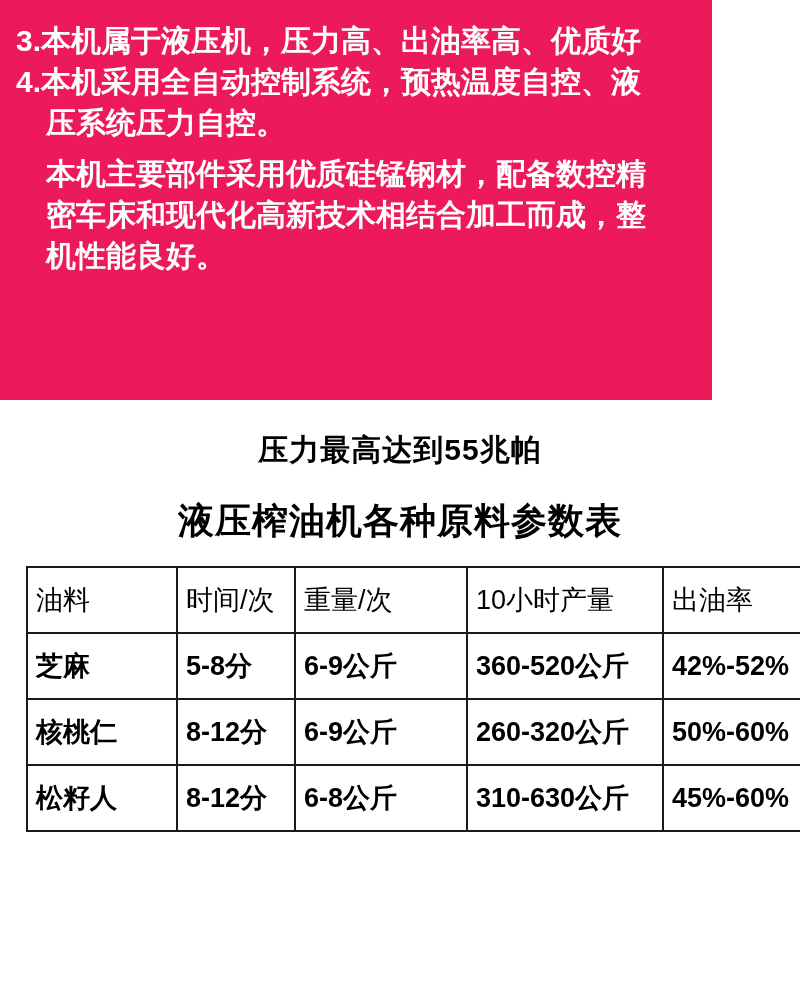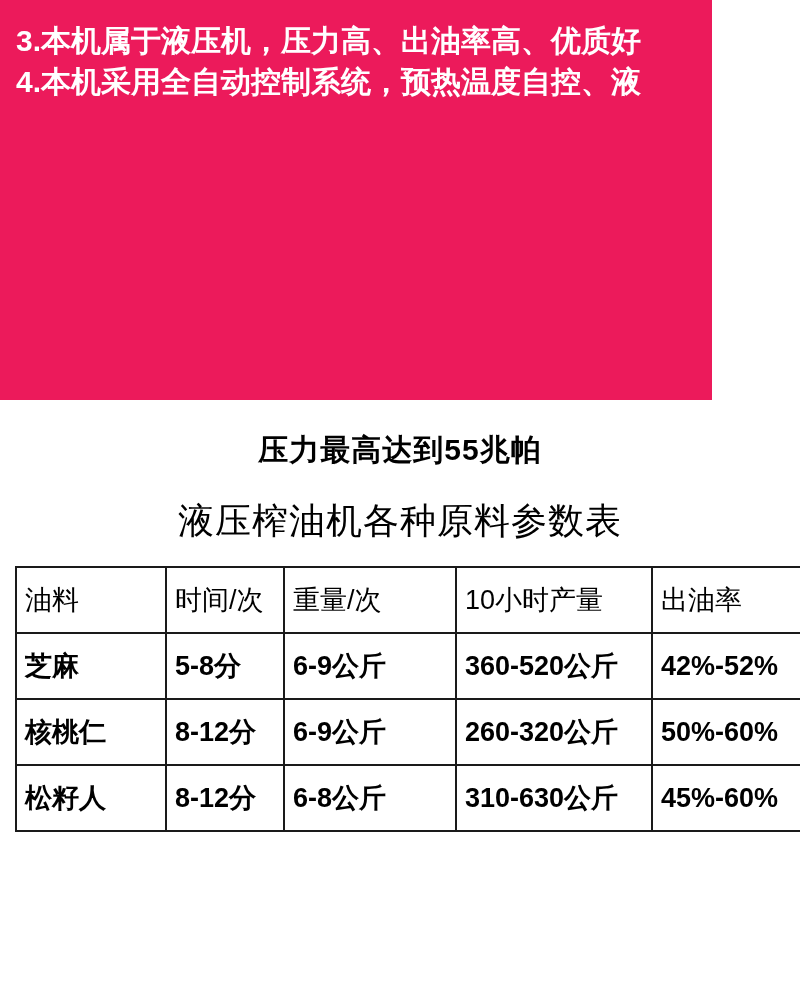--- a/index.html
+++ b/index.html
@@ -58,29 +58,29 @@
     color: #000000;
     font-weight: bold;
     font-size: 30px;
     line-height: 56px;
     margin-top: 22px;
     letter-spacing: 1px;
   }
   .subhead {
     text-align: center;
     color: #000000;
-    font-weight: normal;
+    font-weight: bold;
     font-size: 36px;
     line-height: 46px;
     margin-top: 20px;
     letter-spacing: 1px;
   }
   
   .table-wrap {
-    margin: 22px 8px 0 15px;
+    margin: 22px 8px 0 26px;
   }
   table.params {
     width: 784px;
     border-collapse: collapse;
     table-layout: fixed;
   }
   table.params td, table.params th {
     border: 2px solid #1a1a1a;
     font-size: 27px;
     font-weight: bold;
@@ -101,20 +101,26 @@
   .col4 { width: 150px; }
 </style>
 </head>
 <body>
 
 <div class="page">
 
   <div class="pink-panel">
     <div class="pink-line">3.本机属于液压机，压力高、出油率高、优质好</div>
     <div class="pink-line">4.本机采用全自动控制系统，预热温度自控、液</div>
+    <div class="pink-line" style="text-indent:30px;">压系统压力自控。</div>
+    <div class="para-block">
+      <div class="pink-line">本机主要部件采用优质硅锰钢材，配备数控精</div>
+      <div class="pink-line">密车床和现代化高新技术相结合加工而成，整</div>
+      <div class="pink-line">机性能良好。</div>
+    </div>
   </div>
 
   <div class="lower">
     <div class="headline">压力最高达到55兆帕</div>
     <div class="subhead">液压榨油机各种原料参数表</div>
 
     <div class="table-wrap">
       <table class="params">
         <thead>
           <tr>

